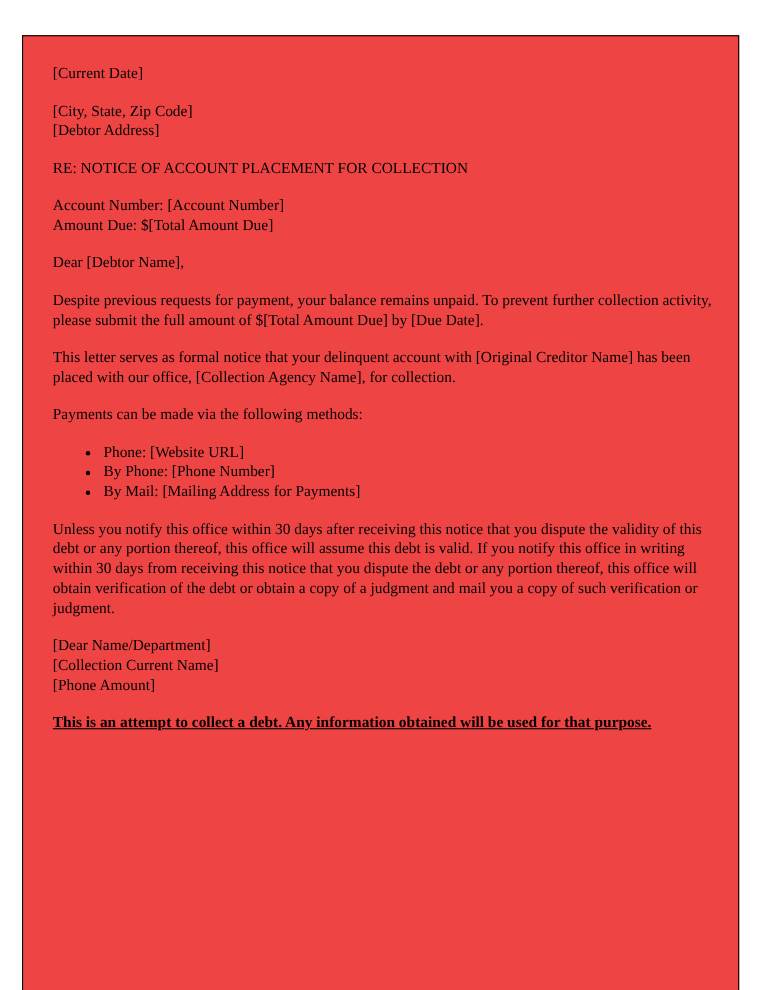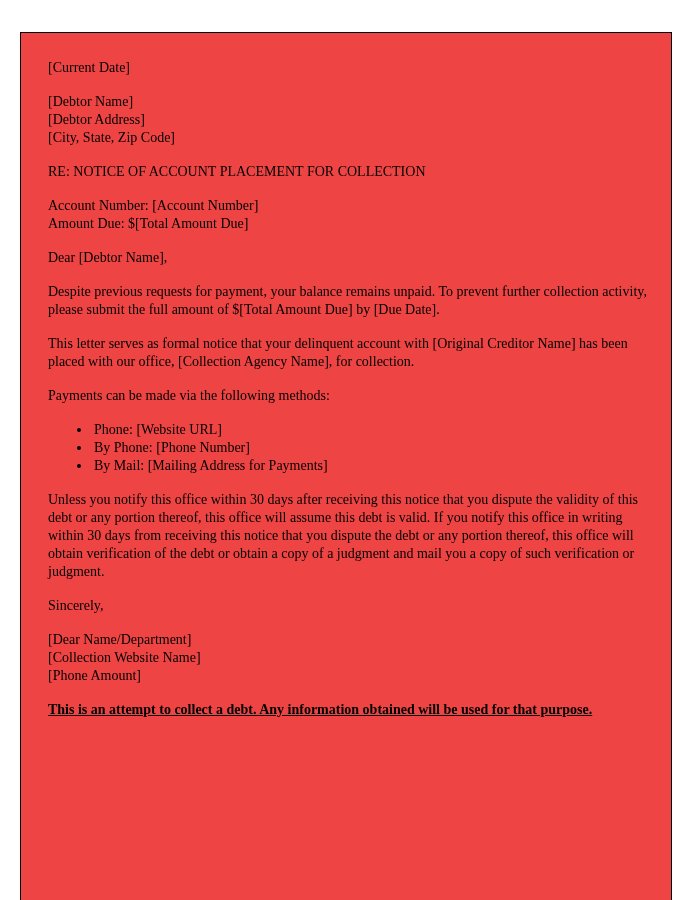--- a/index.html
+++ b/index.html
@@ -55,23 +55,22 @@
 </style>
 </head>
 <body>
 
 <div class="page-frame">
   <div class="letter">
 
     <p>[Current Date]</p>
 
     <div class="block">
-      <p>[Debtor Name]</p>
+      <p>[City, State, Zip Code]</p>
       <p>[Debtor Address]</p>
-      <p>[City, State, Zip Code]</p>
     </div>
 
     <p>RE: NOTICE OF ACCOUNT PLACEMENT FOR COLLECTION</p>
 
     <div class="block">
       <p>Account Number: [Account Number]</p>
       <p>Amount Due: $[Total Amount Due]</p>
     </div>
 
     <p>Dear [Debtor Name],</p>
@@ -83,24 +82,23 @@
     <p>Payments can be made via the following methods:</p>
 
     <ul class="payment-list">
       <li>Phone: [Website URL]</li>
       <li>By Phone: [Phone Number]</li>
       <li>By Mail: [Mailing Address for Payments]</li>
     </ul>
 
     <p>Unless you notify this office within 30 days after receiving this notice that you dispute the validity of this debt or any portion thereof, this office will assume this debt is valid. If you notify this office in writing within 30 days from receiving this notice that you dispute the debt or any portion thereof, this office will obtain verification of the debt or obtain a copy of a judgment and mail you a copy of such verification or judgment.</p>
 
-    <p>Sincerely,</p>
 
     <div class="block">
       <p>[Dear Name/Department]</p>
-      <p>[Collection Website Name]</p>
+      <p>[Collection Current Name]</p>
       <p>[Phone Amount]</p>
     </div>
 
     <p class="bold-para">This is an attempt to collect a debt. Any information obtained will be used for that purpose.</p>
 
   </div>
 </div>
 
 </body></html>

